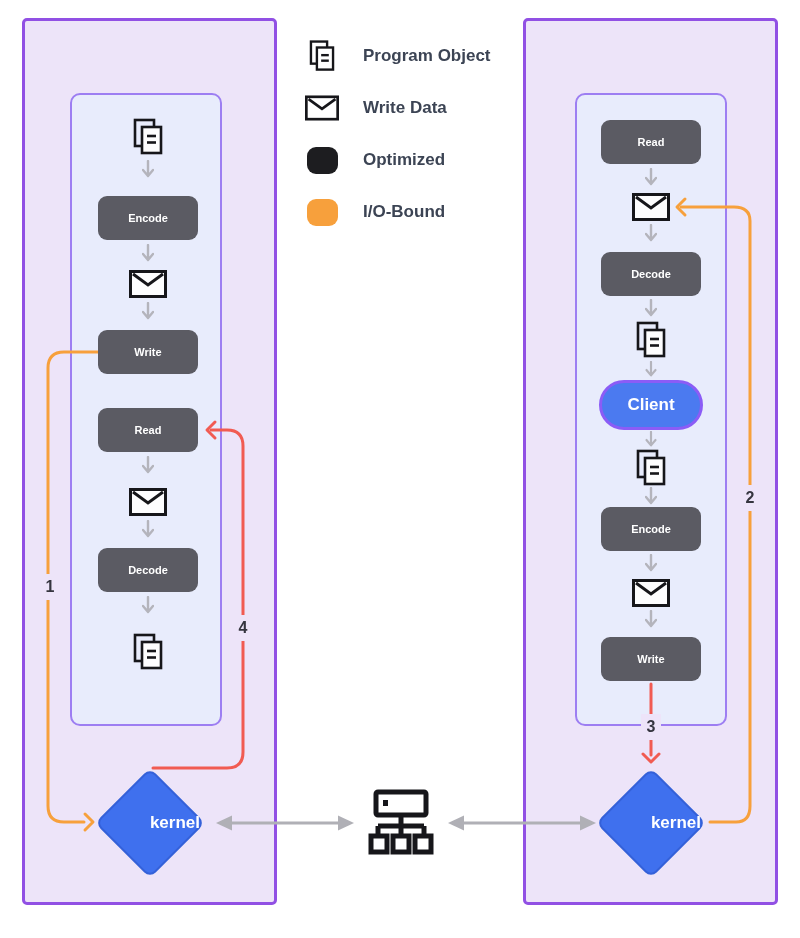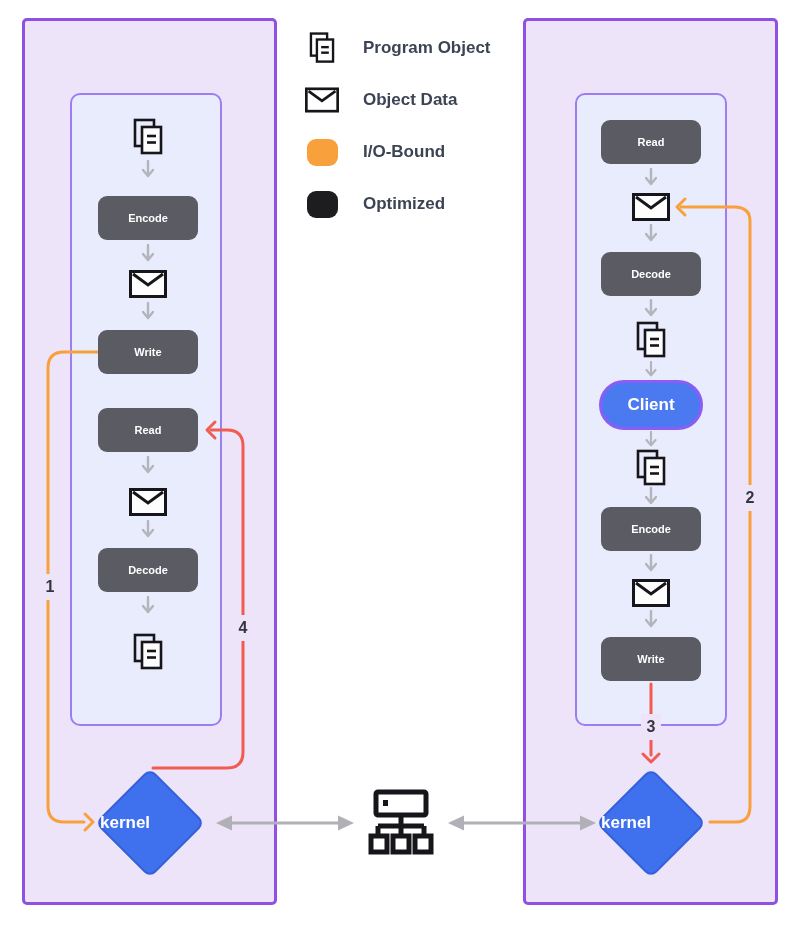--- a/index.html
+++ b/index.html
@@ -24,26 +24,26 @@
              border:2.5px solid var(--inner-border);border-radius:10px;box-sizing:border-box;}
   .inner-box.client{left:70px;} .inner-box.server{left:575px;}
   .node{position:absolute;width:100px;height:44px;background:var(--node-bg);border-radius:9px;
         color:var(--node-text);font-size:11px;font-weight:700;display:flex;align-items:center;justify-content:center;}
   .handler{position:absolute;left:599px;top:380px;width:104px;height:50px;background:var(--cpu-blue);
            border:3px solid var(--handler-border);border-radius:26px;box-sizing:border-box;
            color:#fff;font-size:17px;font-weight:700;display:flex;align-items:center;justify-content:center;}
   .flow-icon{position:absolute;}
   .kernel{position:absolute;width:78px;height:78px;background:var(--kernel-bg);
           border:2.5px solid var(--kernel-border);border-radius:8px;transform:rotate(45deg);box-sizing:border-box;}
-  .kernel-label{position:absolute;width:100px;height:22px;text-align:left;color:#fff;
+  .kernel-label{position:absolute;width:100px;height:22px;text-align:right;color:#fff;
                 font-size:17px;font-weight:700;line-height:22px;}
   .line-label{position:absolute;width:20px;height:26px;background:var(--outer-fill);color:var(--number-text);
               font-size:16px;font-weight:700;text-align:center;line-height:26px;z-index:6;}
   .legend{position:absolute;left:305px;top:33px;display:flex;flex-direction:column;}
-  .legend-row{display:flex;align-items:center;height:30px;}
+  .legend-row{display:flex;align-items:center;height:30px;margin-top:8px;}
   .legend-row + .legend-row{margin-top:22px;}
   .legend-icon{width:34px;display:flex;justify-content:center;}
   .legend-label{margin-left:24px;font-size:17px;font-weight:700;color:var(--legend-text);white-space:nowrap;}
   .swatch{width:31px;height:27px;border-radius:9px;}
   .swatch.cpu{background:var(--cpu-blue);} .swatch.io{background:var(--io-orange);} .swatch.opt{background:var(--opt-black);}
   .overlay{position:absolute;left:0;top:0;width:800px;height:938px;z-index:3;pointer-events:none;} .panel,.inner-box{z-index:1;}
   .node,.handler,.flow-icon,.kernel,.kernel-label,.net-icon{z-index:4;}
   .stroke-orange{stroke:var(--io-orange);} .stroke-red{stroke:var(--arrow-red);}
   .stroke-bus{stroke:var(--bus-gray);} .fill-bus{fill:var(--bus-gray);}
   .net-icon{position:absolute;left:368px;top:789px;}
@@ -205,33 +205,33 @@
       </span>
       <span class="legend-label">Program Object</span>
     </div>
     <div class="legend-row">
       <span class="legend-icon">
         <svg width="34" height="26" viewBox="0 0 38 28">
           <rect x="1.5" y="1.5" width="35" height="25" fill="#ffffff" stroke="#16161a" stroke-width="3"></rect>
           <polyline points="4,4 19,15 34,4" fill="none" stroke="#16161a" stroke-width="3"></polyline>
         </svg>
       </span>
-      <span class="legend-label">Object Data</span>
+      <span class="legend-label">Write Data</span>
+    </div>
+    <div class="legend-row">
+      <span class="legend-icon">
+          <span class="swatch opt"></span>
+        </span>
+      <span class="legend-label">Optimized</span>
     </div>
     <div class="legend-row">
       <span class="legend-icon">
           <span class="swatch io"></span>
         </span>
       <span class="legend-label">I/O-Bound</span>
-    </div>
-    <div class="legend-row">
-      <span class="legend-icon">
-          <span class="swatch opt"></span>
-        </span>
-      <span class="legend-label">Optimized</span>
     </div>
   </div>
 
   <svg class="net-icon" width="66" height="70" viewBox="0 0 66 70">
     <rect x="8" y="3" width="50" height="23" rx="2" fill="#ffffff" stroke="#16161a" stroke-width="5"></rect>
     <rect x="15" y="11" width="5" height="6" fill="#16161a"></rect>
     <line x1="33" y1="26" x2="33" y2="37" stroke="#16161a" stroke-width="5"></line>
     <line x1="10" y1="37" x2="56" y2="37" stroke="#16161a" stroke-width="5"></line>
     <line x1="10" y1="37" x2="10" y2="47" stroke="#16161a" stroke-width="5"></line>
     <line x1="33" y1="37" x2="33" y2="47" stroke="#16161a" stroke-width="5"></line>

